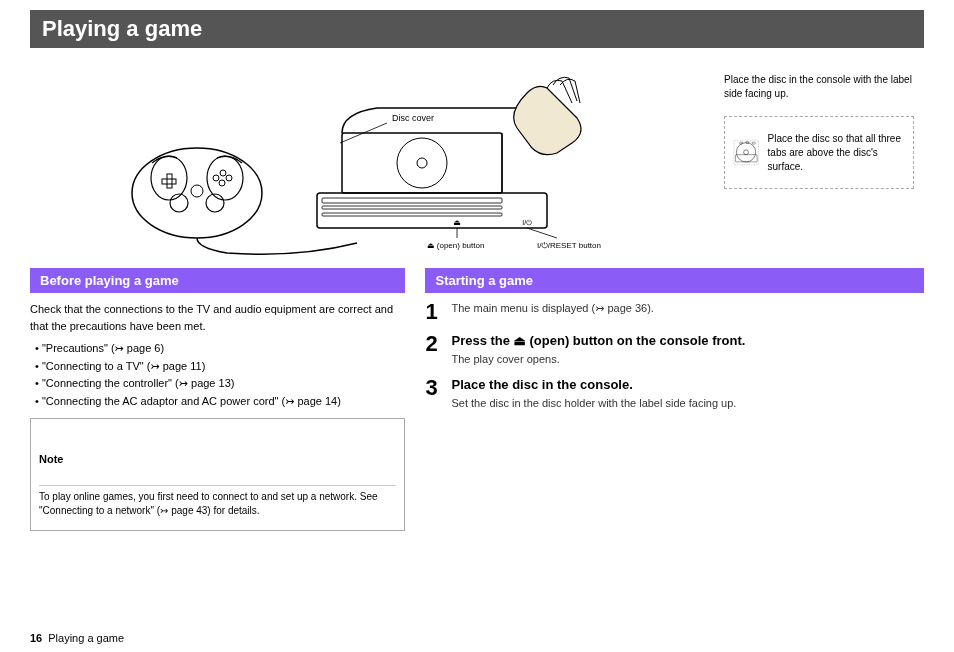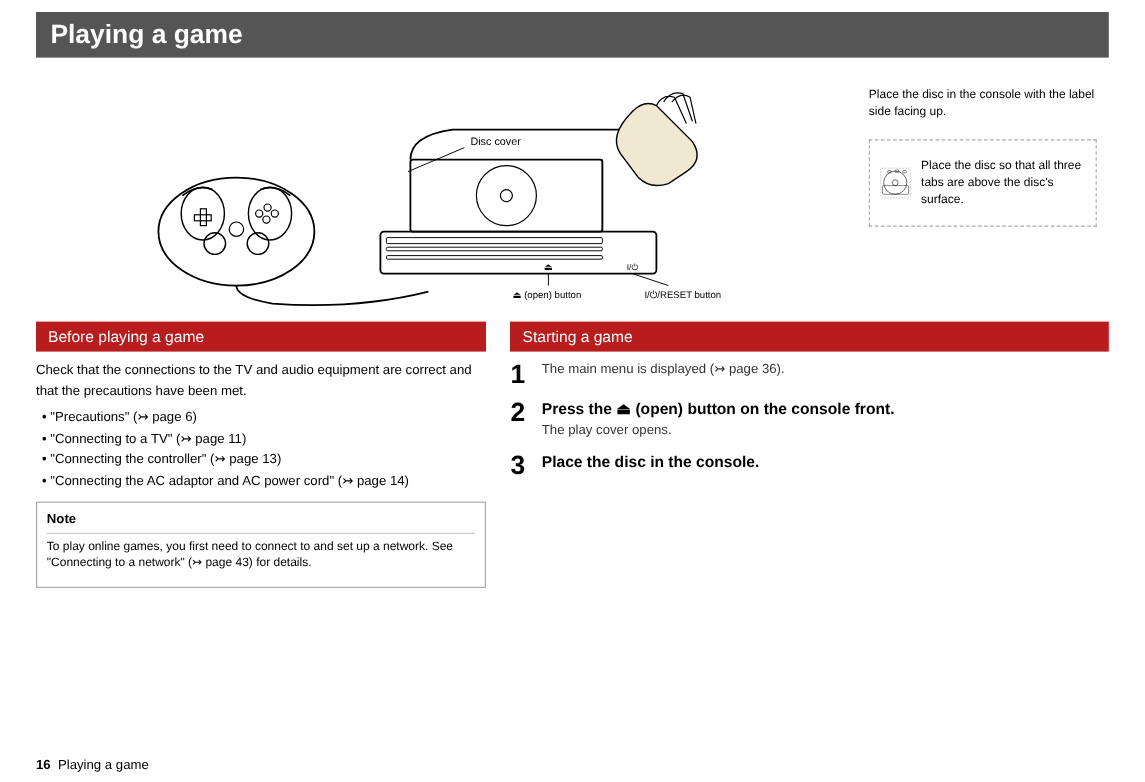--- a/index.html
+++ b/index.html
@@ -100,25 +100,25 @@
 
     .left-panel {
       flex: 0 0 42%;
     }
 
     .right-panel {
       flex: 1;
     }
 
     .section-header {
-      background: #b91c1c;
+      background: #8b5cf6;
       color: #fff;
       padding: 5px 10px;
       font-size: 13px;
-      font-weight: normal;
+      font-weight: bold;
       margin-bottom: 8px;
     }
 
     .section-body {
       font-size: 11px;
       line-height: 1.5;
     }
 
     .section-body p {
       margin-bottom: 6px;
@@ -141,22 +141,23 @@
     .note-box {
       border: 1px solid #aaa;
       padding: 6px 8px;
       margin-top: 8px;
     }
 
     .note-label {
       font-weight: bold;
       font-size: 11px;
       border-bottom: 1px solid #ccc;
-      padding-bottom: 2px;
+      padding-bottom: 17px;
       margin-bottom: 4px;
+      margin-top: 26px;
     }
 
     .note-text {
       font-size: 10px;
       line-height: 1.4;
     }
 
     
     .step-item {
       display: flex;
@@ -346,20 +347,21 @@
           <div class="step-content">
             <div class="step-title bold-text">Press the ⏏ (open) button on the console front.</div>
             <div class="step-desc">The play cover opens.</div>
           </div>
         </div>
 
         <div class="step-item">
           <div class="step-number">3</div>
           <div class="step-content">
             <div class="step-title bold-text">Place the disc in the console.</div>
+            <div class="step-desc">Set the disc in the disc holder with the label side facing up.</div>
           </div>
         </div>
 
       </div>
     </div>
 
   </div>
 
   <div class="page-footer">
     <span class="page-number">16</span>

